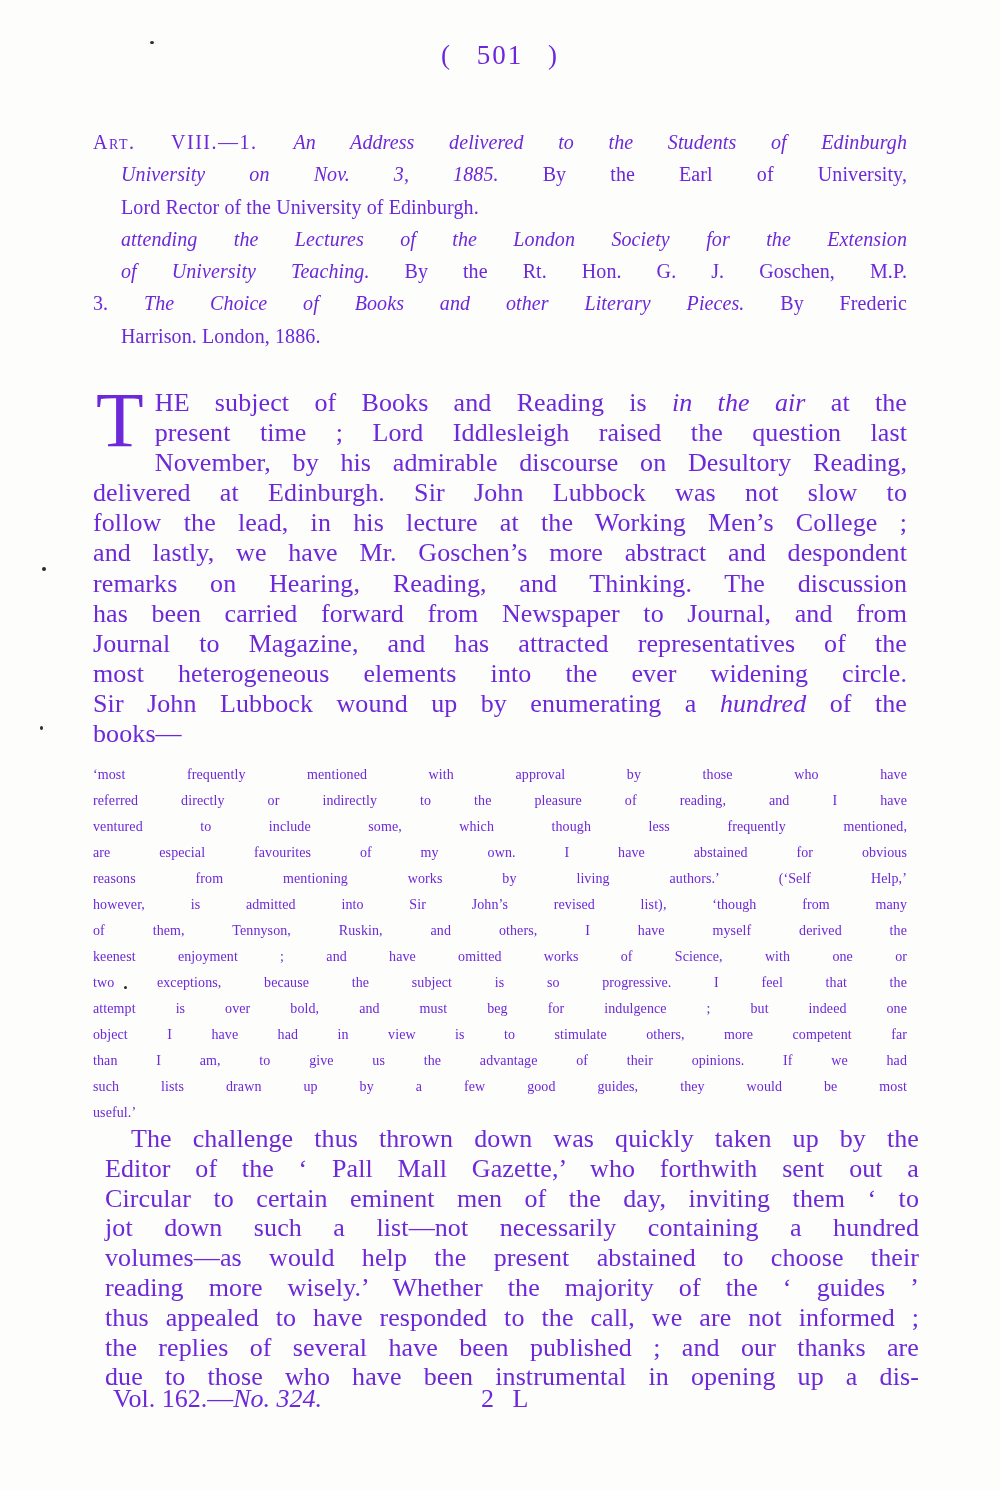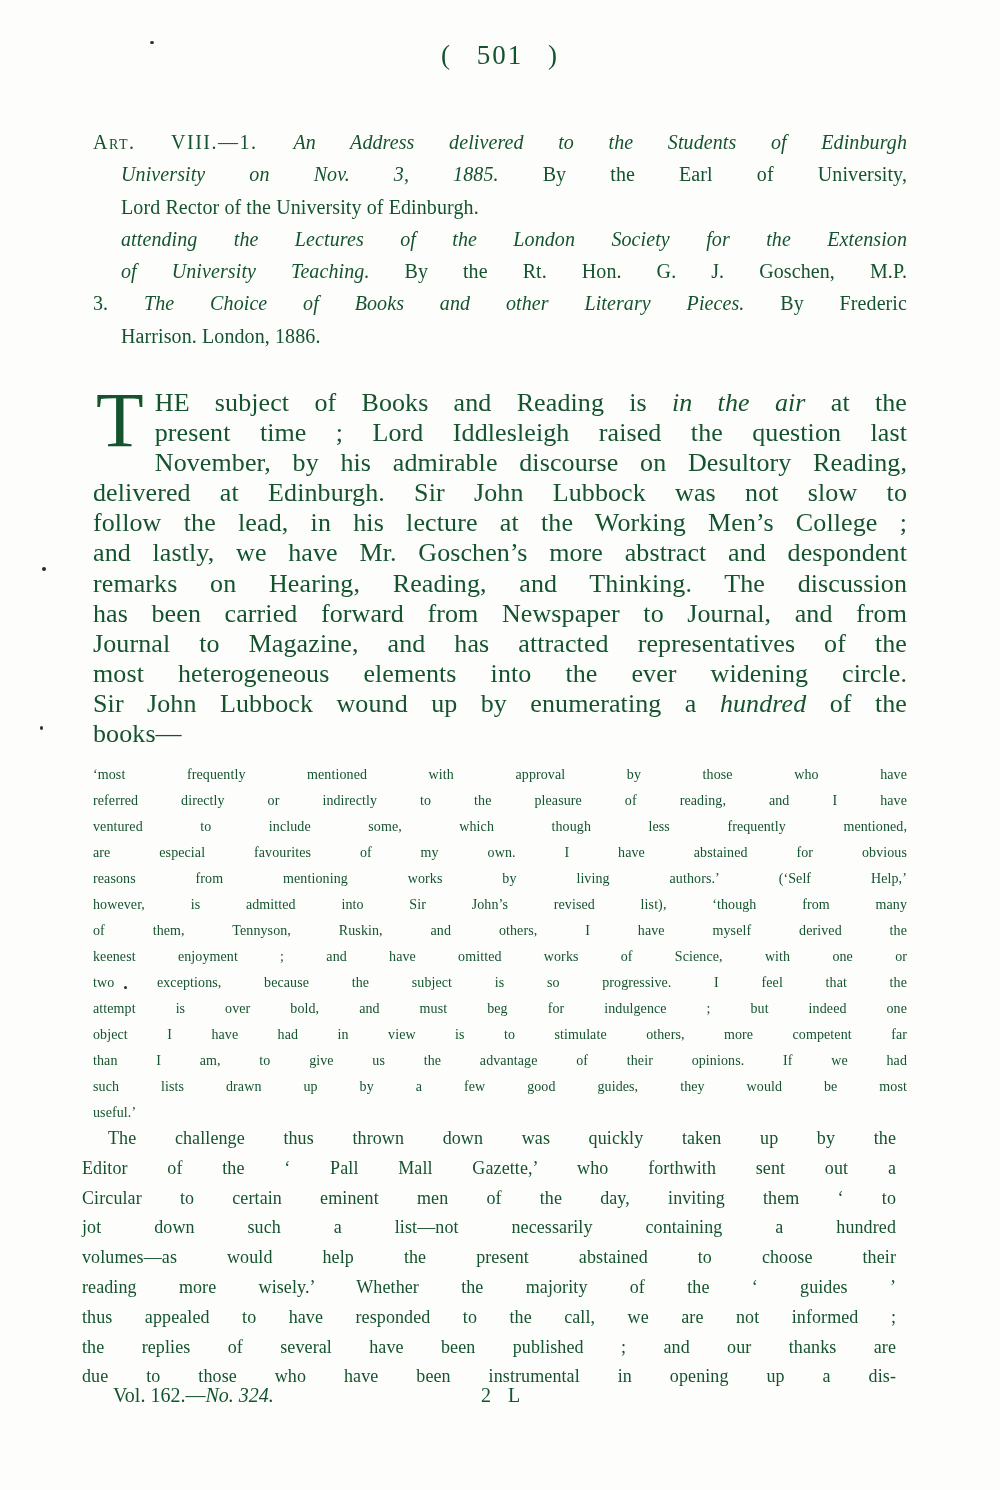--- a/index.html
+++ b/index.html
@@ -1,21 +1,21 @@
 <!DOCTYPE html>
 <html><head>
 <meta charset="utf-8">
 <style>
   html, body { margin: 0; padding: 0; background: #fdfdfc; }
   .page {
     position: relative;
     width: 1000px;
     height: 1490px;
     background: #fdfdfc;
-    color: #14532d;
+    color: #6d28d9;
     font-family: "Liberation Serif", "DejaVu Serif", serif;
     overflow: hidden;
   }
   .pagenum {
     position: absolute;
     top: 40px; left: 93px; width: 814px;
     text-align: center;
     font-size: 27px;
     letter-spacing: 2px;
     word-spacing: 16px;
@@ -36,29 +36,29 @@
   }
   .quote {
     position: absolute;
     top: 762px; left: 93px; width: 814px;
     font-size: 14px;
     line-height: 26px;
     letter-spacing: 0.1px;
   }
   .para2 {
     position: absolute;
-    top: 1124px; left: 82px; width: 814px;
-    font-size: 18px;
+    top: 1124px; left: 105px; width: 814px;
+    font-size: 26px;
     line-height: 29.8px;
     letter-spacing: 0.1px;
   }
   .footer {
     position: absolute;
     top: 1384px; left: 93px; width: 814px;
-    font-size: 20px;
+    font-size: 26px;
   }
   .footer .vol { margin-left: 20px; }
   .footer .issue { font-style: italic; }
   .footer .sig {
     position: absolute; left: 388px; top: 0;
     letter-spacing: 6px;
   }
   .line { text-align: justify; }
   .line.j { text-align-last: justify; text-justify: inter-word; }
   .line.ind { padding-left: 28px; }

